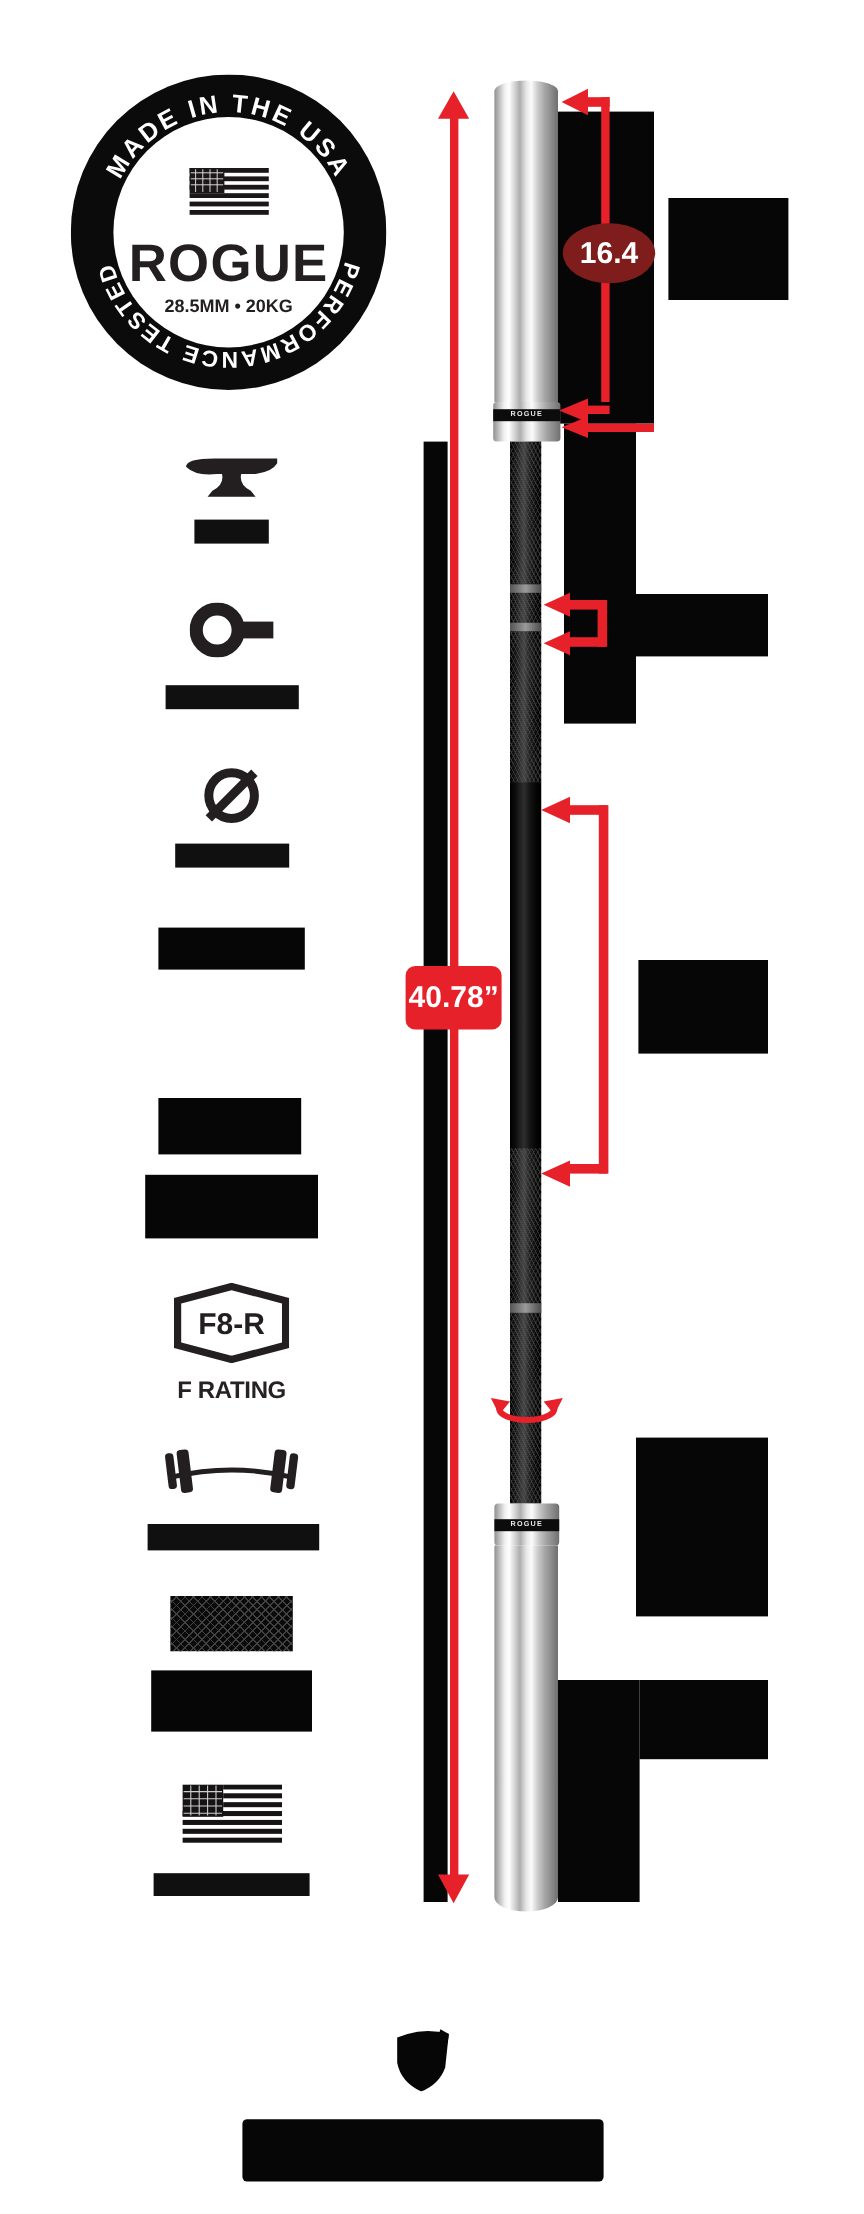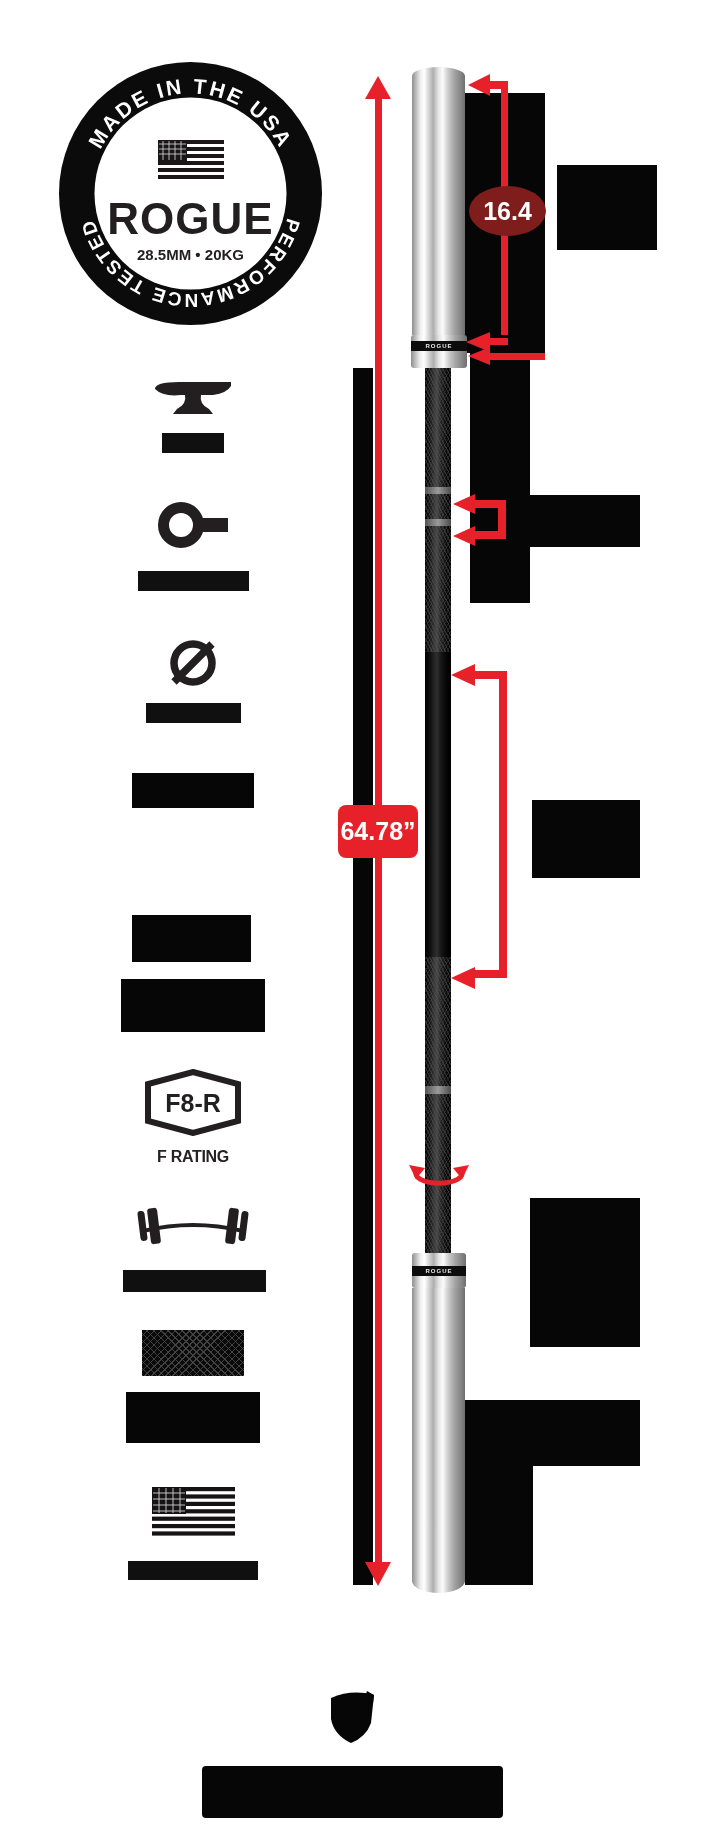--- a/index.html
+++ b/index.html
@@ -94,21 +94,21 @@
 
   <div class="blackbox" style="left:132px;top:773px;width:122px;height:35px;"></div>
 
   <div class="blackbox" style="left:132px;top:915px;width:119px;height:47px;"></div>
   <div class="blackbox" style="left:121px;top:979px;width:144px;height:53px;"></div>
 
   <svg class="icon" style="left:145px;top:1069px;" width="96" height="67" viewBox="0 0 96 67">
     <polygon points="48,3 93,15 93,52 48,64 3,52 3,15" fill="none" stroke="#231f20" stroke-width="6"></polygon>
     <text x="48" y="43" text-anchor="middle" font-size="25" font-weight="bold" fill="#231f20">F8-R</text>
   </svg>
-  <div class="feature-text" style="left:118px;top:1148px;width:150px;font-size:16px;">F RATING</div>
+  <div class="feature-text" style="left:118px;top:1148px;width:150px;font-size:20px;">F RATING</div>
 
   <svg class="icon" style="left:133px;top:1205px;" width="120" height="44" viewBox="0 0 120 44">
     <path d="M 10,26 Q 60,14 110,26" fill="none" stroke="#231f20" stroke-width="4"></path>
     <g fill="#231f20">
       <rect x="6" y="6" width="7" height="30" rx="3" transform="rotate(-7 9 21)"></rect>
       <rect x="16" y="3" width="10" height="36" rx="3" transform="rotate(-7 21 21)"></rect>
       <rect x="94" y="3" width="10" height="36" rx="3" transform="rotate(7 99 21)"></rect>
       <rect x="107" y="6" width="7" height="30" rx="3" transform="rotate(7 110 21)"></rect>
     </g>
   </svg>
@@ -172,21 +172,21 @@
     <div class="band" style="top:13px;height:10px;">
       <span>ROGUE</span>
     </div>
   </div>
 
   <div class="abs chrome" style="left:412px;top:1288px;width:53px;height:305px;border-radius:0 0 50% 50%/0 0 12px 12px;"></div>
 
   <div class="redline" style="left:375px;top:92px;width:7px;height:1474px;"></div>
   <div class="tri" style="left:365px;top:76px;border-left:13px solid transparent;border-right:13px solid transparent;border-bottom:23px solid #e7212a;"></div>
   <div class="tri" style="left:365px;top:1562px;border-left:13px solid transparent;border-right:13px solid transparent;border-top:24px solid #e7212a;"></div>
-  <div class="dim-badge" style="left:338px;top:805px;width:80px;height:53px;font-size:25px;">64.78”</div>
+  <div class="dim-badge" style="left:338px;top:805px;width:80px;height:53px;font-size:25px;">40.78”</div>
 
   <div class="tri" style="left:468px;top:74px;border-top:11px solid transparent;border-bottom:11px solid transparent;border-right:22px solid #e7212a;"></div>
   <div class="redline" style="left:486px;top:81px;width:22px;height:8px;"></div>
   <div class="redline" style="left:501px;top:81px;width:7px;height:254px;"></div>
   <div class="dim-ellipse" style="left:469px;top:186px;width:77px;height:50px;font-size:25px;">16.4</div>
   <div class="tri" style="left:466px;top:332px;border-top:10px solid transparent;border-bottom:10px solid transparent;border-right:24px solid #e7212a;"></div>
   <div class="redline" style="left:488px;top:338px;width:20px;height:7px;"></div>
 
   <div class="tri" style="left:468px;top:347px;border-top:9px solid transparent;border-bottom:9px solid transparent;border-right:22px solid #e7212a;"></div>
   <div class="redline" style="left:488px;top:353px;width:57px;height:7px;"></div>

